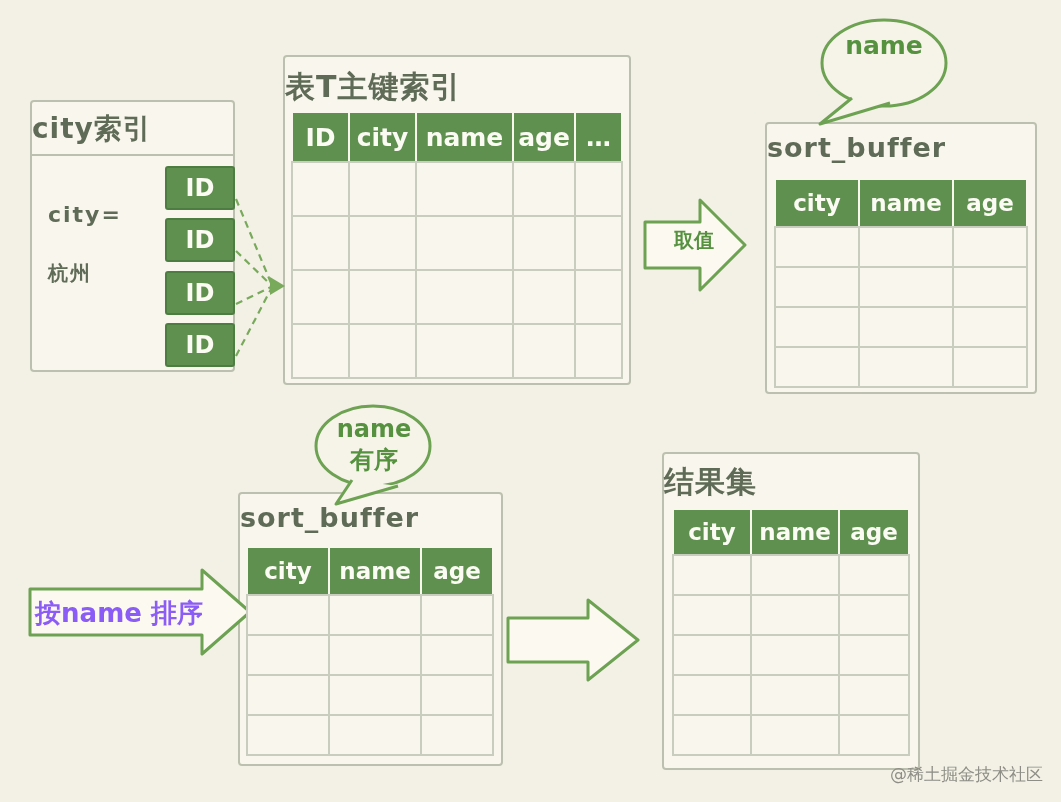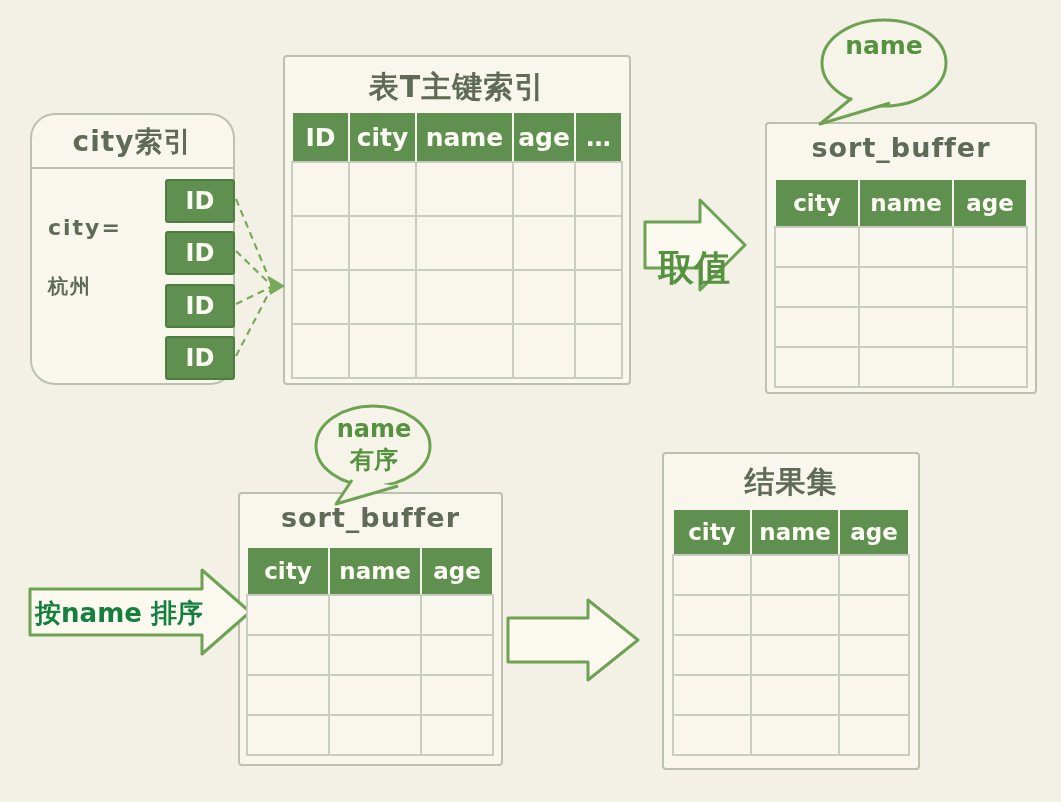--- a/index.html
+++ b/index.html
@@ -2,38 +2,38 @@
 <html><head>
 <meta charset="utf-8">
 <style>
   * { margin:0; padding:0; box-sizing:border-box; }
   html,body { background:#e9e7db; }
   body { font-family:"DejaVu Sans","Liberation Sans",sans-serif; }
   .canvas { position:relative; width:1061px; height:802px; margin:0 auto;
             background:#f3f1e6; overflow:hidden; }
   .box { position:absolute; background:#f9f7ed; border:2px solid #bcc0ae;
          border-radius:4px; z-index:2; }
-  .box-title { text-align:center; color:#5f6b57; font-weight:bold; letter-spacing:1px; }
+  .box-title { color:#5f6b57; font-weight:bold; letter-spacing:1px; }
   .cond { position:absolute; color:#5f6b57; font-weight:bold; letter-spacing:2px; }
   .id-cell { position:absolute; left:133px; width:70px; height:44px;
              background:#5f9050; border:2px solid #4e7d42; border-radius:3px;
              color:#fbfbf3; font-weight:bold; font-size:24px;
              display:flex; align-items:center; justify-content:center; }
   .overlay { position:absolute; left:0; top:0; width:1061px; height:802px;
              pointer-events:none; z-index:5; }
   .tbl { position:absolute; z-index:6; }
   .tbl-head { display:flex; gap:2px; margin:0 2px; }
   .hc { background:#5f9050; color:#fbfbf3; font-weight:bold;
         display:flex; align-items:center; justify-content:center; }
   .tbl-body { display:grid; gap:2px; background:#c9cdbf;
               border:2px solid #c9cdbf; }
   .bc { background:#f9f7ed; }
   .lbl { position:absolute; z-index:10; font-weight:bold; text-align:center; }
   .lbl-green { color:#55913f; }
-  .lbl-dark  { color:#15803d; }
+  .lbl-dark  { color:#8b5cf6; }
   .bubble-text { position:absolute; z-index:10; text-align:center;
                  color:#55913f; font-weight:bold; line-height:1.3; }
   .watermark { position:absolute; z-index:10; color:#8e8e86; font-size:17px; }
 </style>
 </head>
 <body>
 
 <div class="canvas">
 
   <svg class="overlay" viewBox="0 0 1061 802" xmlns="http://www.w3.org/2000/svg">
@@ -48,21 +48,21 @@
       <polygon points="645,222 700,222 700,200 745,245 700,290 700,268 645,268"></polygon>
       <polygon points="30,589 202,589 202,570 250,612 202,654 202,635 30,635"></polygon>
       <polygon points="508,618 588,618 588,600 638,640 588,680 588,662 508,662"></polygon>
     </g>
     <ellipse cx="884" cy="63" rx="62" ry="43" fill="#f6f4e9" stroke="#6da252" stroke-width="3"></ellipse>
     <path d="M 852 98 L 820 124 L 890 103" fill="#f6f4e9" stroke="#6da252" stroke-width="3" stroke-linejoin="round"></path>
     <ellipse cx="373" cy="446" rx="57" ry="40" fill="#f6f4e9" stroke="#6da252" stroke-width="3"></ellipse>
     <path d="M 352 480 L 336 504 L 398 486" fill="#f6f4e9" stroke="#6da252" stroke-width="3" stroke-linejoin="round"></path>
   </svg>
 
-  <div class="box" style="left:30px; top:113px; width:205px; height:272px;border-radius:25px;">
+  <div class="box" style="left:30px; top:100px; width:205px; height:272px;">
     <div class="box-title" style="height:54px; line-height:54px; font-size:28px; border-bottom:2px solid #bcc0ae;">city索引</div>
     <div class="cond" style="left:16px; top:100px; font-size:22px;">city=</div>
     <div class="cond" style="left:16px; top:158px; font-size:20px;">杭州</div>
     <div class="id-cell" style="top:64px;">ID</div>
     <div class="id-cell" style="top:116px;">ID</div>
     <div class="id-cell" style="top:169px;">ID</div>
     <div class="id-cell" style="top:221px;">ID</div>
   </div>
 
   <div class="box" style="left:283px; top:55px; width:348px; height:330px;">
@@ -93,21 +93,21 @@
         <div class="bc"></div>
         <div class="bc"></div>
         <div class="bc"></div>
         <div class="bc"></div>
         <div class="bc"></div>
         <div class="bc"></div>
         <div class="bc"></div>
       </div>
   </div>
 
-  <div class="lbl lbl-green" style="left:648px; top:244px; width:92px; font-size:36px;font-family:Liberation Serif, serif;">取值</div>
+  <div class="lbl lbl-green" style="left:648px; top:227px; width:92px; font-size:20px;font-family:Liberation Serif, serif;">取值</div>
 
   <div class="bubble-text" style="left:822px; top:30px; width:124px; font-size:25px;">
     <div>name</div>
   </div>
 
   <div class="box" style="left:765px; top:122px; width:272px; height:272px;">
     <div class="box-title" style="padding-top:8px; font-size:27px;">sort_buffer</div>
   </div>
   <div class="tbl" style="left:774px; top:180px;">
     <div class="tbl-head" style="height:46px; font-size:23px;">
@@ -185,14 +185,15 @@
         <div class="bc"></div>
         <div class="bc"></div>
         <div class="bc"></div>
         <div class="bc"></div>
         <div class="bc"></div>
         <div class="bc"></div>
         <div class="bc"></div>
       </div>
   </div>
 
+  <div class="watermark" style="right:18px; top:763px;">@稀土掘金技术社区</div>
 
 </div>
 
 </body></html>

